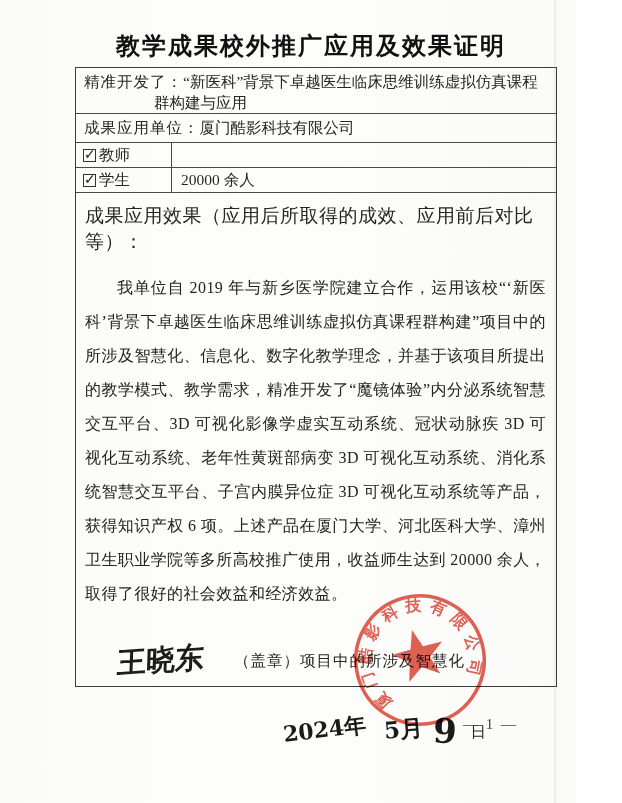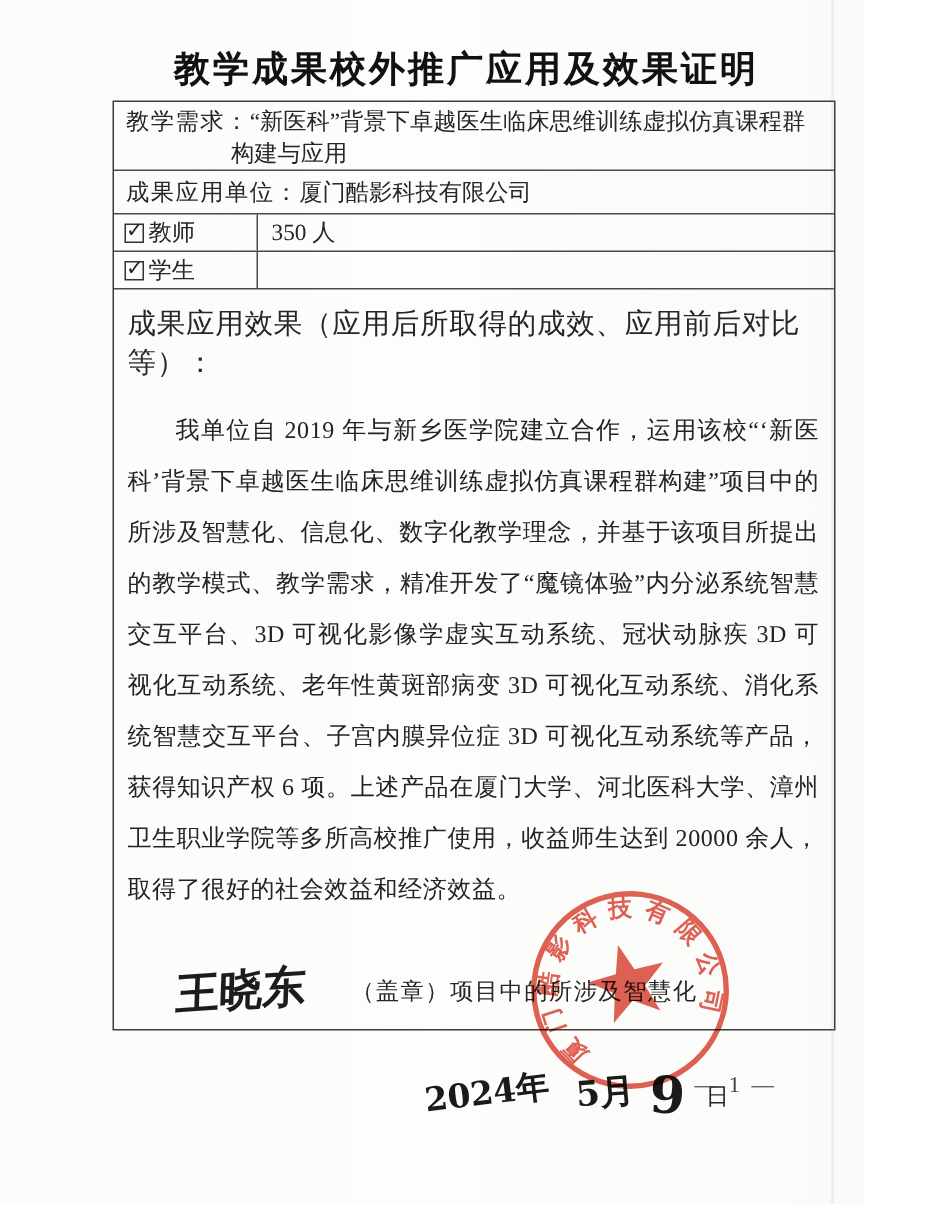--- a/index.html
+++ b/index.html
@@ -71,46 +71,46 @@
 <body>
 
 <div class="page">
 
   <div class="doc-title">教学成果校外推广应用及效果证明</div>
 
   <div class="cert-table">
 
     <div class="row row-name">
       <div class="hang">
-        <span class="label">教学需求：</span><span>“新医科”背景下卓越医生临床思维训练虚拟仿真课程群构建与应用</span>
+        <span class="label">精准开发了：</span><span>“新医科”背景下卓越医生临床思维训练虚拟仿真课程群构建与应用</span>
       </div>
     </div>
 
     <div class="row row-unit">
       <span class="label">成果应用单位：</span><span>厦门酷影科技有限公司</span>
     </div>
 
     <div class="row row-audience">
       <div class="aud-grid">
         <div class="aud-row">
           <div class="aud-who">
             <span class="cb">
                 <span>✓</span>
               </span>
             <span>教师</span>
           </div>
-          <div class="aud-count">350 人</div>
         </div>
         <div class="aud-row">
           <div class="aud-who">
             <span class="cb">
                 <span>✓</span>
               </span>
             <span>学生</span>
           </div>
+          <div class="aud-count">20000 余人</div>
         </div>
       </div>
     </div>
 
     <div class="row row-effect">
       <div class="effect-header">成果应用效果（应用后所取得的成效、应用前后对比等）：</div>
       <div class="effect-body">我单位自 2019 年与新乡医学院建立合作，运用该校“‘新医科’背景下卓越医生临床思维训练虚拟仿真课程群构建”项目中的所涉及智慧化、信息化、数字化教学理念，并基于该项目所提出的教学模式、教学需求，精准开发了“魔镜体验”内分泌系统智慧交互平台、3D 可视化影像学虚实互动系统、冠状动脉疾 3D 可视化互动系统、老年性黄斑部病变 3D 可视化互动系统、消化系统智慧交互平台、子宫内膜异位症 3D 可视化互动系统等产品，获得知识产权 6 项。上述产品在厦门大学、河北医科大学、漳州卫生职业学院等多所高校推广使用，收益师生达到 20000 余人，取得了很好的社会效益和经济效益。</div>
 
       <div class="sign-line">
         <span class="hw-sign">王晓东</span>

